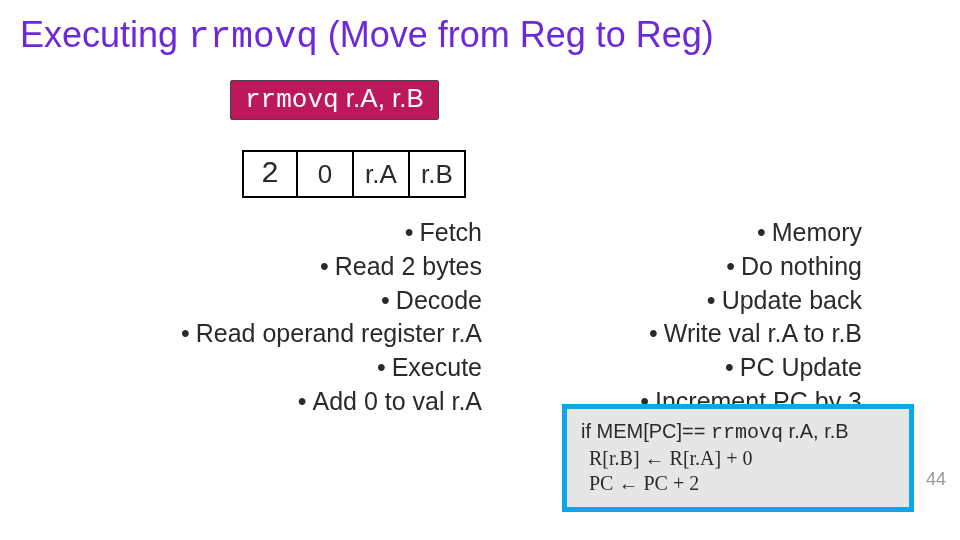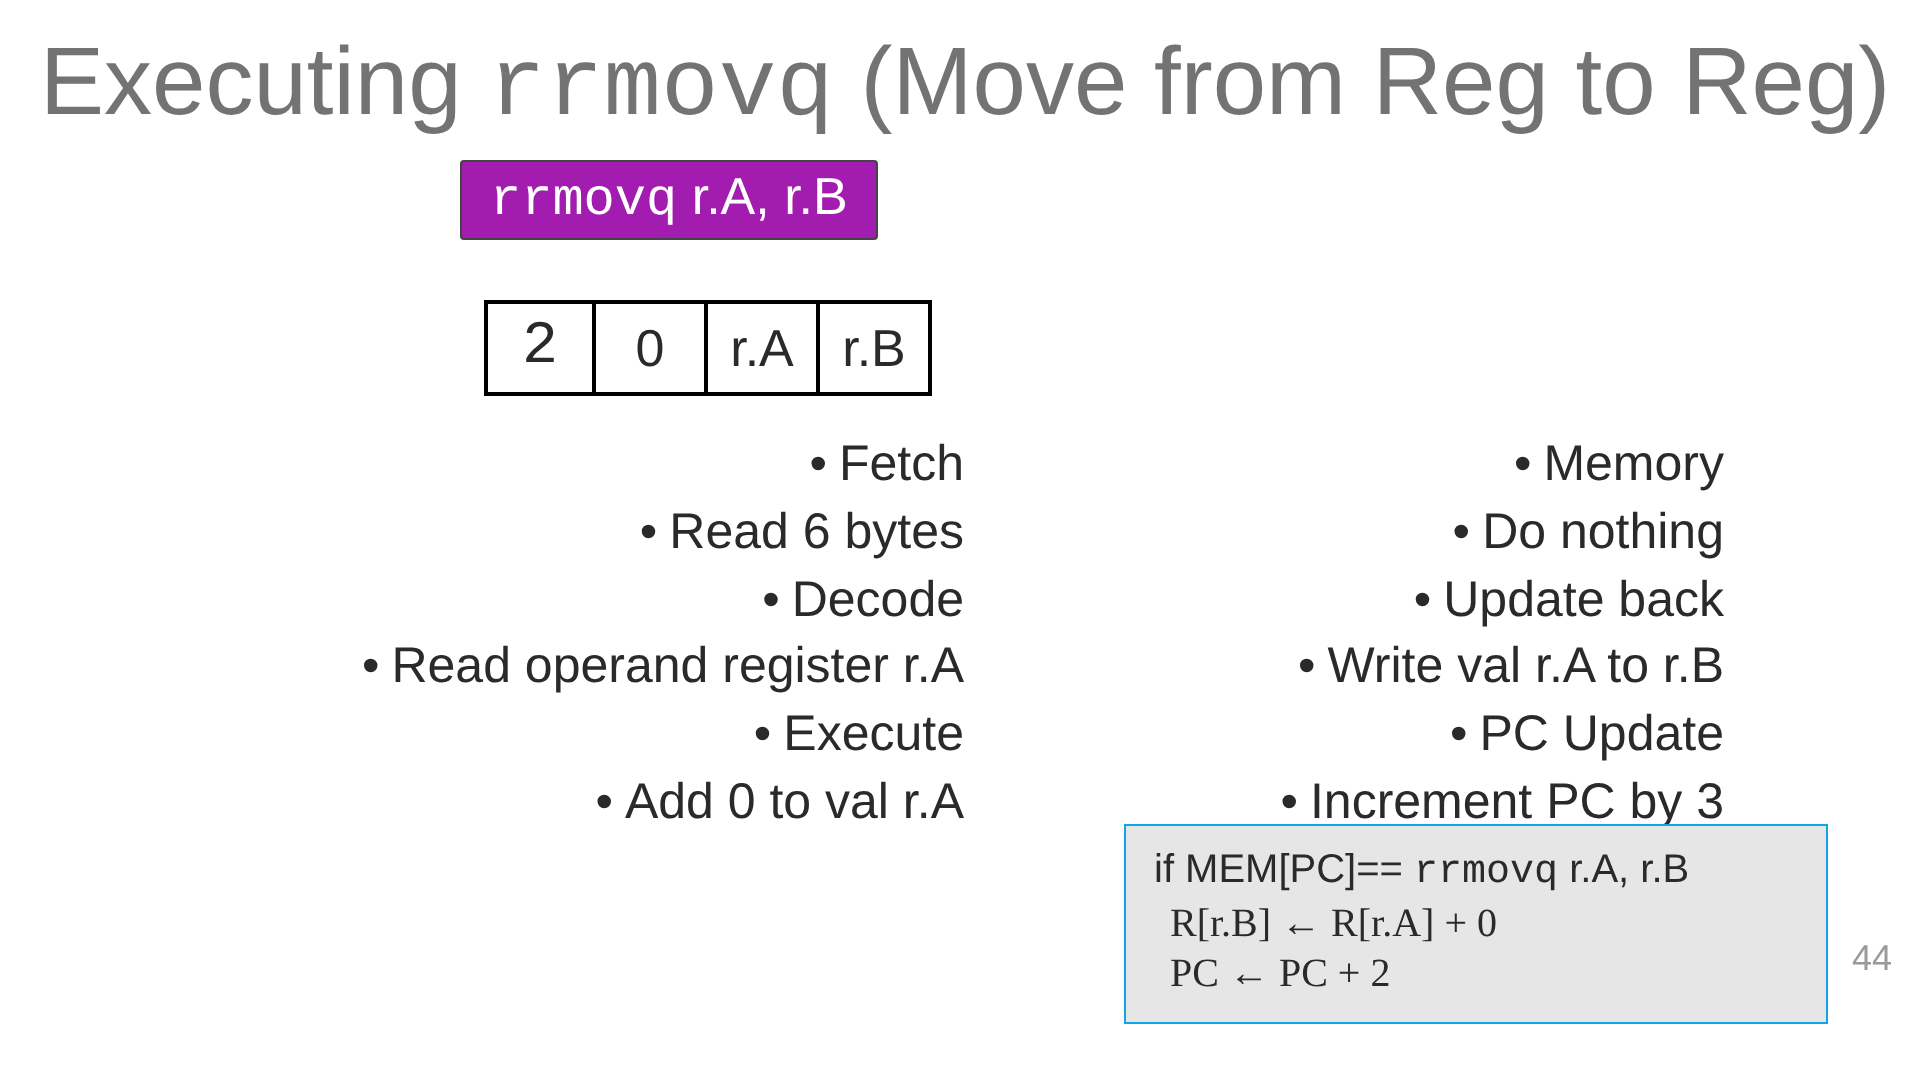--- a/index.html
+++ b/index.html
@@ -1,22 +1,22 @@
 <!DOCTYPE html>
 <html><head>
 <meta charset="utf-8">
 <style>
   * { box-sizing: border-box; margin: 0; padding: 0; }
   html, body { width: 960px; height: 540px; font-family: "Segoe UI", "Helvetica Neue", Arial, sans-serif; background: #fff; color: #2a2a2a; }
   .slide { position: relative; width: 960px; height: 540px; }
-  .title { position: absolute; left: 20px; top: 14px; font-size: 48px; color: #737373; font-weight: 400; letter-spacing: 0px; }
+  .title { position: absolute; left: 20px; top: 14px; font-size: 36px; color: #6d28d9; font-weight: 400; letter-spacing: 0px; }
   .title .mono { font-family: "Courier New", Courier, monospace; letter-spacing: 0; }
   .badge {
     position: absolute; left: 230px; top: 80px;
-    background: #a21caf; color: #fff;
+    background: #be185d; color: #fff;
     border: 1px solid #444; border-radius: 2px;
     padding: 4px 14px 6px 14px;
     font-size: 26px; line-height: 1;
   }
   .badge .mono { font-family: "Courier New", Courier, monospace; }
   .encoding {
     position: absolute; left: 242px; top: 150px;
     display: flex;
   }
   .encoding .cell {
@@ -30,21 +30,21 @@
   .cols { position: absolute; left: 62px; top: 216px; right: 40px; display: flex; }
   .col { font-size: 25px; line-height: 1.35; text-align: right; }
   .col-left { width: 420px; }
   .col-right { width: 380px; }
   .b1 { padding-left: 0; }
   .b2 { padding-left: 30px; }
   .bullet::before { content: "•"; margin-right: 6px; }
 
   .pseudo {
     position: absolute; right: 46px; bottom: 28px; width: 352px;
-    background: #e6e6e6; border: 1px solid #0ea5e9;
+    background: #e6e6e6; border: 5px solid #0ea5e9;
     padding: 10px 14px; font-size: 20px; line-height: 1.28;
     color: #2a2a2a;
   }
   .pseudo .mono { font-family: "Courier New", Courier, monospace; }
   .pseudo .row2, .pseudo .row3 { padding-left: 8px; }
   .arrow { font-family: Liberation Serif, serif; }
 
   .pagenum {
     position: absolute; right: 14px; bottom: 50px;
     font-size: 18px; color: #9a9a9a;
@@ -65,21 +65,21 @@
   <div class="encoding">
     <div class="cell mono">2</div>
     <div class="cell">0</div>
     <div class="cell">r.A</div>
     <div class="cell">r.B</div>
   </div>
 
   <div class="cols">
     <div class="col col-left">
       <div class="b1 bullet">Fetch</div>
-      <div class="b2 bullet">Read 6 bytes</div>
+      <div class="b2 bullet">Read 2 bytes</div>
       <div class="b1 bullet">Decode</div>
       <div class="b2 bullet">Read operand register r.A</div>
       <div class="b1 bullet">Execute</div>
       <div class="b2 bullet">Add 0 to val r.A</div>
     </div>
     <div class="col col-right">
       <div class="b1 bullet">Memory</div>
       <div class="b2 bullet">Do nothing</div>
       <div class="b1 bullet">Update back</div>
       <div class="b2 bullet">Write val r.A to r.B</div>

